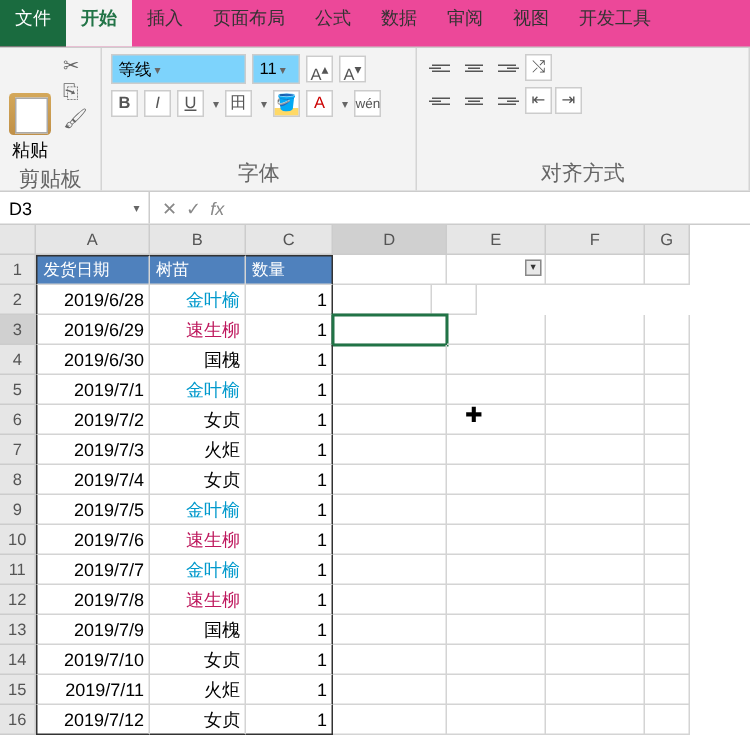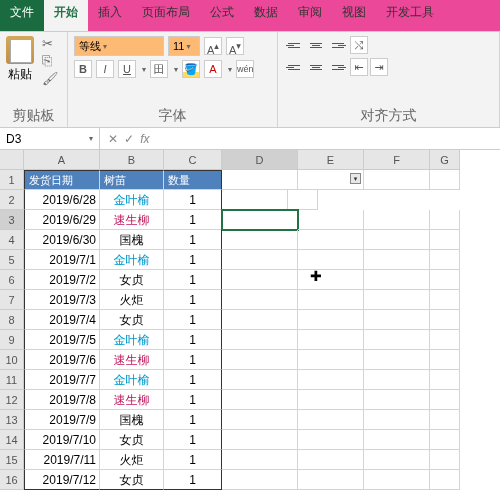--- a/index.html
+++ b/index.html
@@ -8,29 +8,29 @@
 .tabbar { background: #ec4899; display: flex; height: 32px; border-bottom: 1px solid #ccc; }
 .tabbar .tab { padding: 4px 10px; color: #333; cursor: pointer; font-size: 12px; }
 .tabbar .tab.file { background: #1a6b3f; color: #fff; }
 .tabbar .tab.active { background: #f3f3f3; color: #227447; font-weight: bold; }
 
 .ribbon { background: #f3f3f3; height: 96px; display: flex; border-bottom: 1px solid #ccc; }
 .ribbon-group { border-right: 1px solid #d4d4d4; display: flex; flex-direction: column; justify-content: space-between; padding: 4px 6px 2px 6px; }
 .ribbon-group-label { text-align: center; font-size: 14px; color: #666; padding-top: 2px; }
 .ribbon-group-content { display: flex; align-items: flex-start; flex: 1; gap: 4px; }
 
-.clipboard-content { display: flex; flex-direction: column; align-items: center; gap: 2px; }
+.clipboard-content { display: flex; flex-direction: column; align-items: center; gap: 2px; margin-top: 26px; }
 .paste-icon { width: 28px; height: 28px; background: linear-gradient(#d4a85a, #c09048); border-radius: 3px; position: relative; }
 .paste-icon::after { content: ''; position: absolute; top: 3px; left: 4px; width: 20px; height: 22px; background: #fff; border: 1px solid #aaa; }
 .side-icons { display: flex; flex-direction: column; gap: 2px; margin-left: 4px; }
 .side-icons span { font-size: 13px; color: #666; cursor: pointer; }
 
 .font-content { display: flex; flex-direction: column; gap: 4px; }
 .font-row { display: flex; gap: 4px; align-items: center; }
-.font-select { border: 1px solid #ccc; background: #fdba74; padding: 1px 4px; font-size: 11px; height: 20px; display: flex; align-items: center; cursor: pointer; }
+.font-select { border: 1px solid #ccc; background: #7dd3fc; padding: 1px 4px; font-size: 11px; height: 20px; display: flex; align-items: center; cursor: pointer; }
 .font-name { width: 90px; }
 .font-size { width: 32px; }
 .font-btn { width: 18px; height: 18px; border: 1px solid #ccc; background: #fff; font-size: 11px; text-align: center; line-height: 16px; cursor: pointer; color: #555; }
 .font-btn.bold { font-weight: bold; }
 .font-btn.italic { font-style: italic; }
 .font-btn.underline { text-decoration: underline; }
 
 .align-content { display: flex; flex-direction: column; gap: 4px; }
 .align-row { display: flex; gap: 2px; }
 .align-btn { width: 20px; height: 18px; display: flex; flex-direction: column; justify-content: center; align-items: center; gap: 1px; cursor: pointer; }
@@ -57,21 +57,21 @@
 .wA { width: 76px; } .wB { width: 64px; } .wC { width: 58px; } .wD { width: 76px; } .wE { width: 66px; } .wF { width: 66px; } .wG { width: 30px; }
 .data-row { display: flex; height: 20px; }
 .cell { height: 20px; border-right: 1px solid #d4d4d4; border-bottom: 1px solid #d4d4d4; font-size: 12px; padding: 2px 3px; line-height: 16px; overflow: hidden; white-space: nowrap; position: relative; }
 .hdr { background: #4f81bd; color: #fff; text-align: center; font-size: 11px; display: flex; justify-content: space-between; align-items: center; padding: 0 2px 0 4px; }
 .hdr-filter { width: 11px; height: 11px; background: #e8e8e8; border: 1px solid #888; display: flex; align-items: center; justify-content: center; font-size: 7px; color: #333; }
 .b-l { border-left: 1px solid #333; }
 .b-r { border-right: 1px solid #333; }
 .b-t { border-top: 1px solid #333; gap: 48px; }
 .b-b { border-bottom: 1px solid #333; }
 .txt-r { text-align: right; }
-.txt-c { text-align: center; }
+.txt-c { text-align: right; }
 .c-cyan { color: #0099cc; }
 .c-red { color: #be185d; }
 .active-cell { outline: 2px solid #217346; outline-offset: -1px; }
 .merged { width: 142px; border-bottom: 1px solid #333; }
 .cursor-cross { position: absolute; top: 268px; left: 310px; font-size: 14px; color: #000; pointer-events: none; }
 </style>
 </head>
 <body>
 
 <div class="tabbar">

